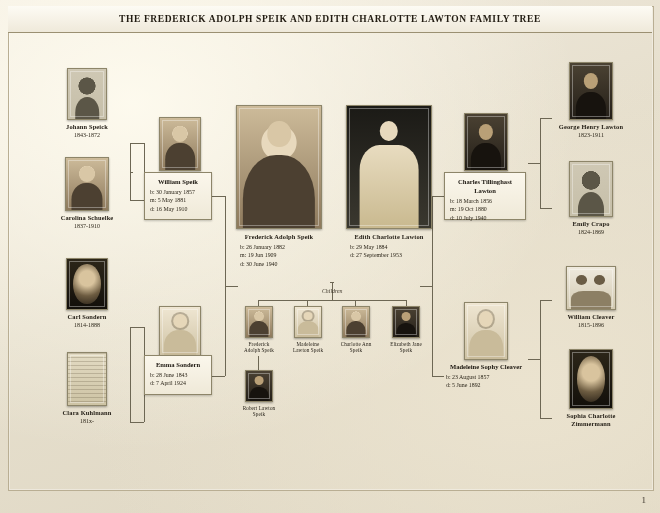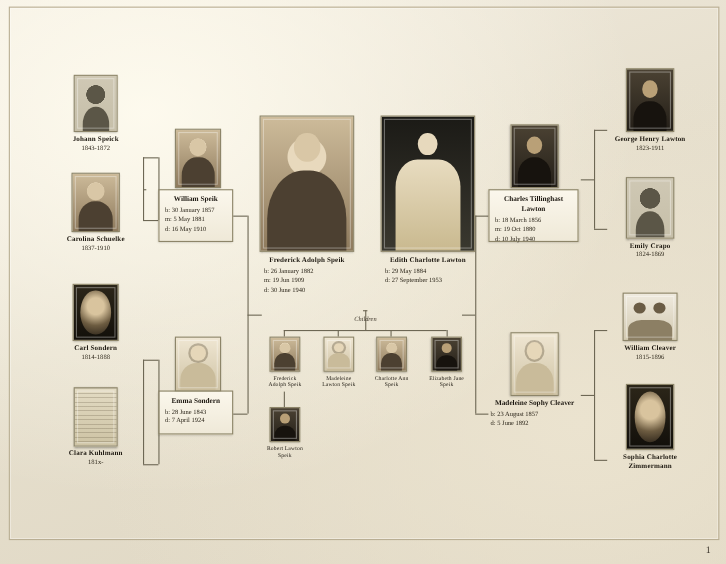--- a/index.html
+++ b/index.html
@@ -243,20 +243,23 @@
     font-weight: normal;
   }
 </style>
 </head>
 <body>
 
 <div id="page">
 
   <div id="sheet"></div>
 
+  <div id="titlebar">
+    <div id="title">THE FREDERICK ADOLPH SPEIK AND EDITH CHARLOTTE LAWTON FAMILY TREE</div>
+  </div>
 
   <div class="ln lnv" style="left:130px; top:143px; height:57px;"></div>
   <div class="ln lnh" style="left:130px; top:143px; width:14px;"></div>
   <div class="ln lnh" style="left:130px; top:200px; width:14px;"></div>
   <div class="ln lnv" style="left:144px; top:143px; height:57px;"></div>
   <div class="ln lnh" style="left:130px; top:172px; width:3px;"></div>
 
   <div class="ln lnv" style="left:130px; top:327px; height:95px;"></div>
   <div class="ln lnh" style="left:130px; top:327px; width:14px;"></div>
   <div class="ln lnh" style="left:130px; top:422px; width:14px;"></div>

